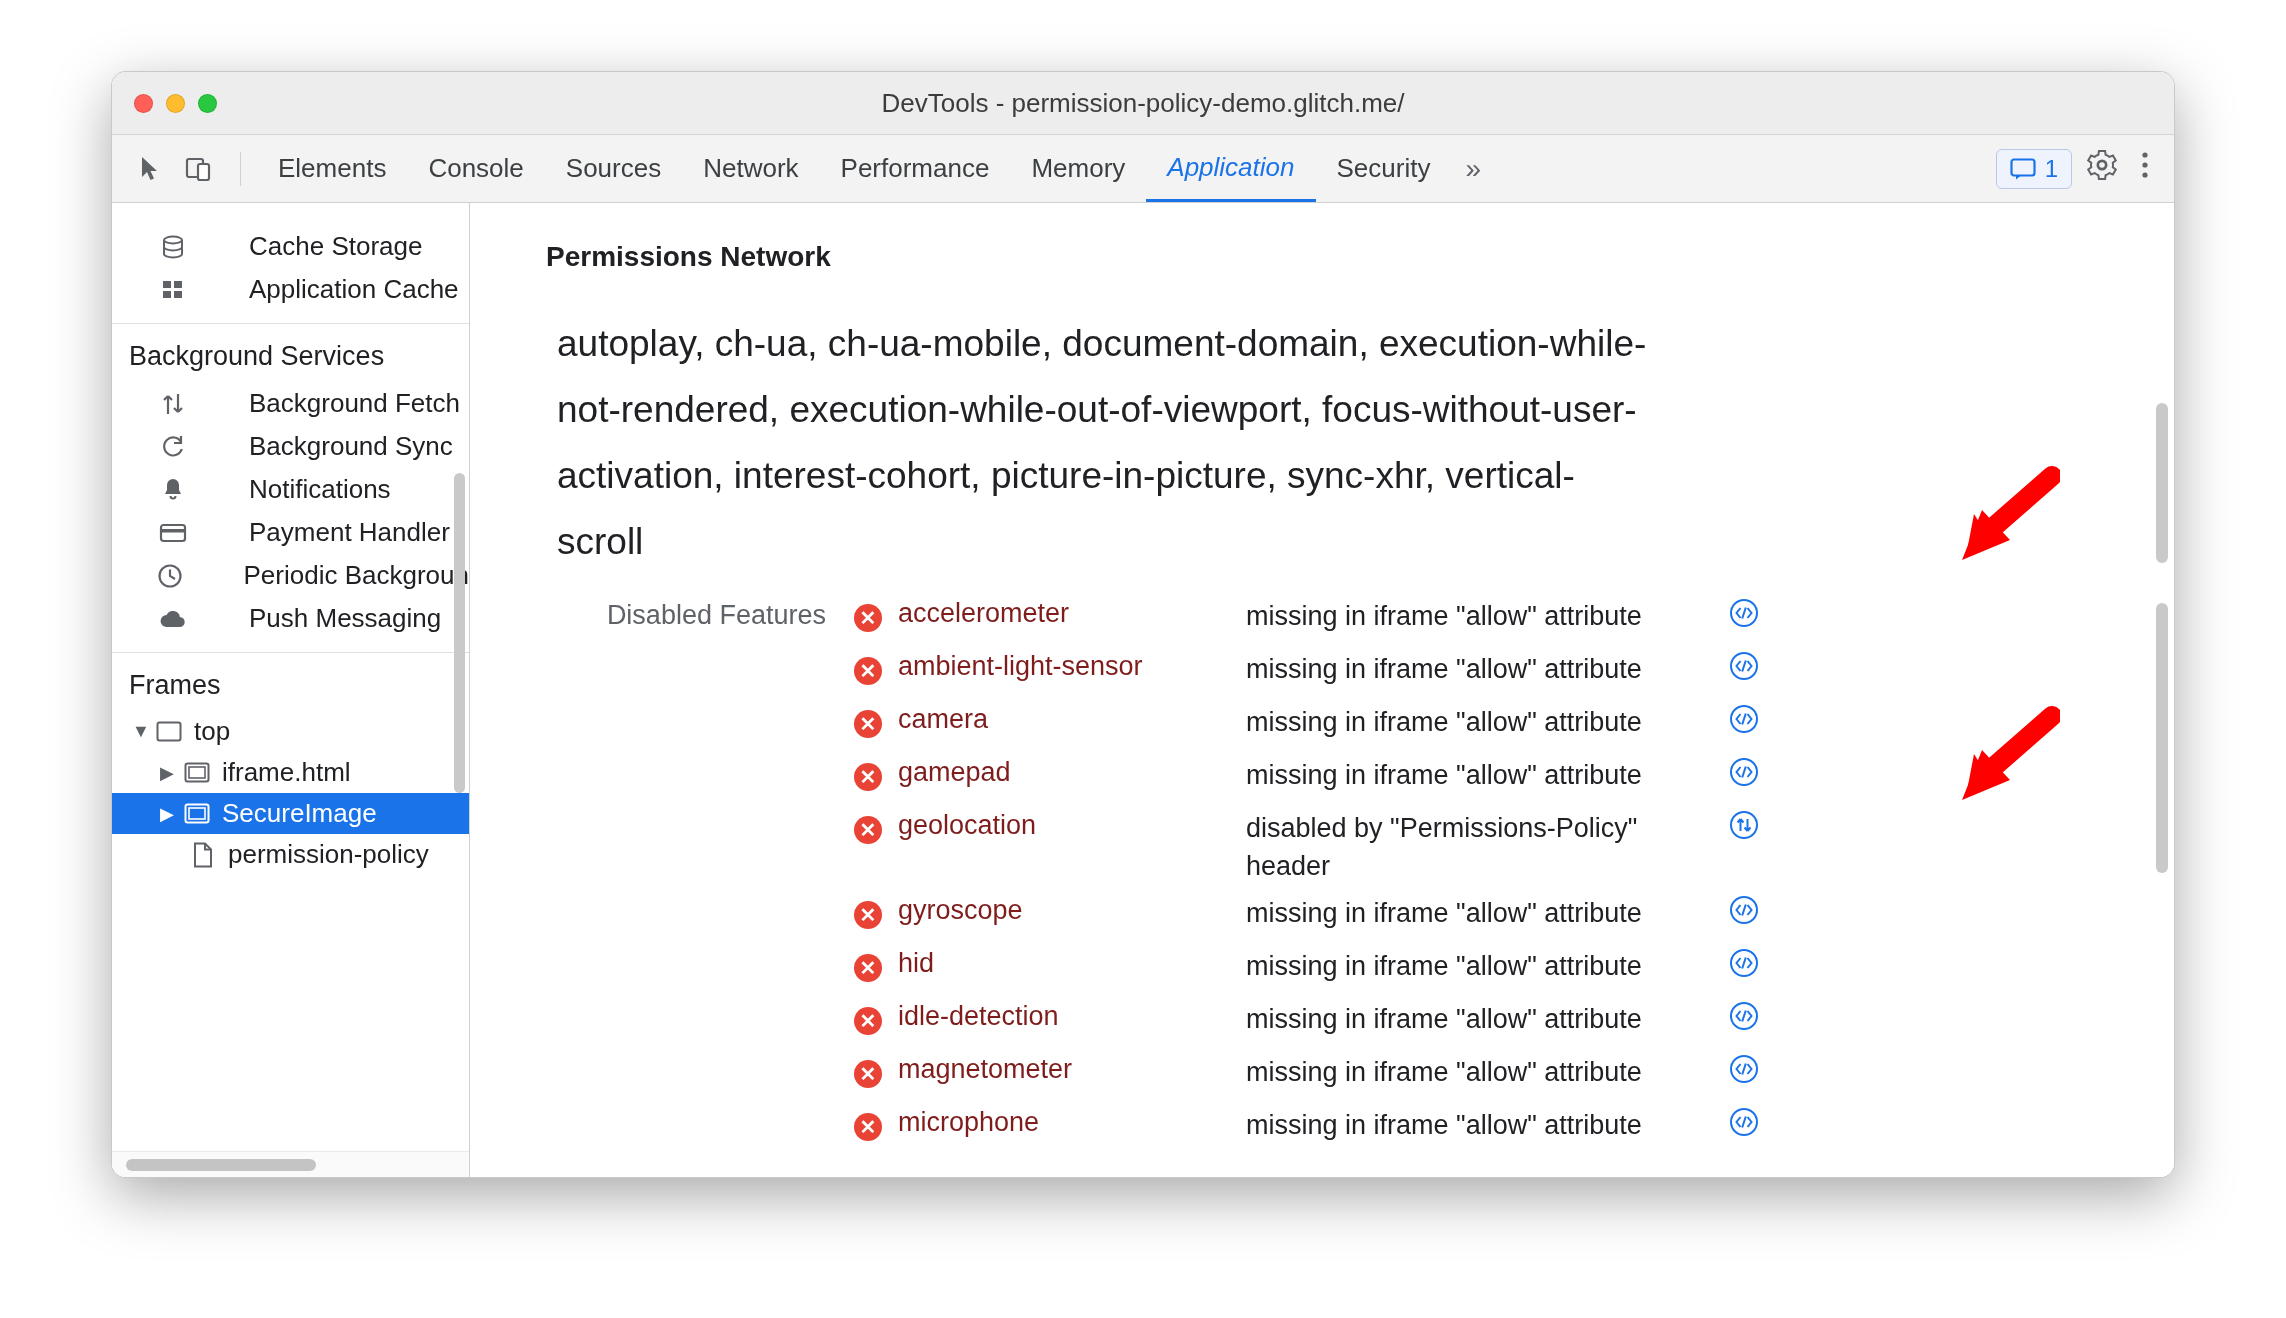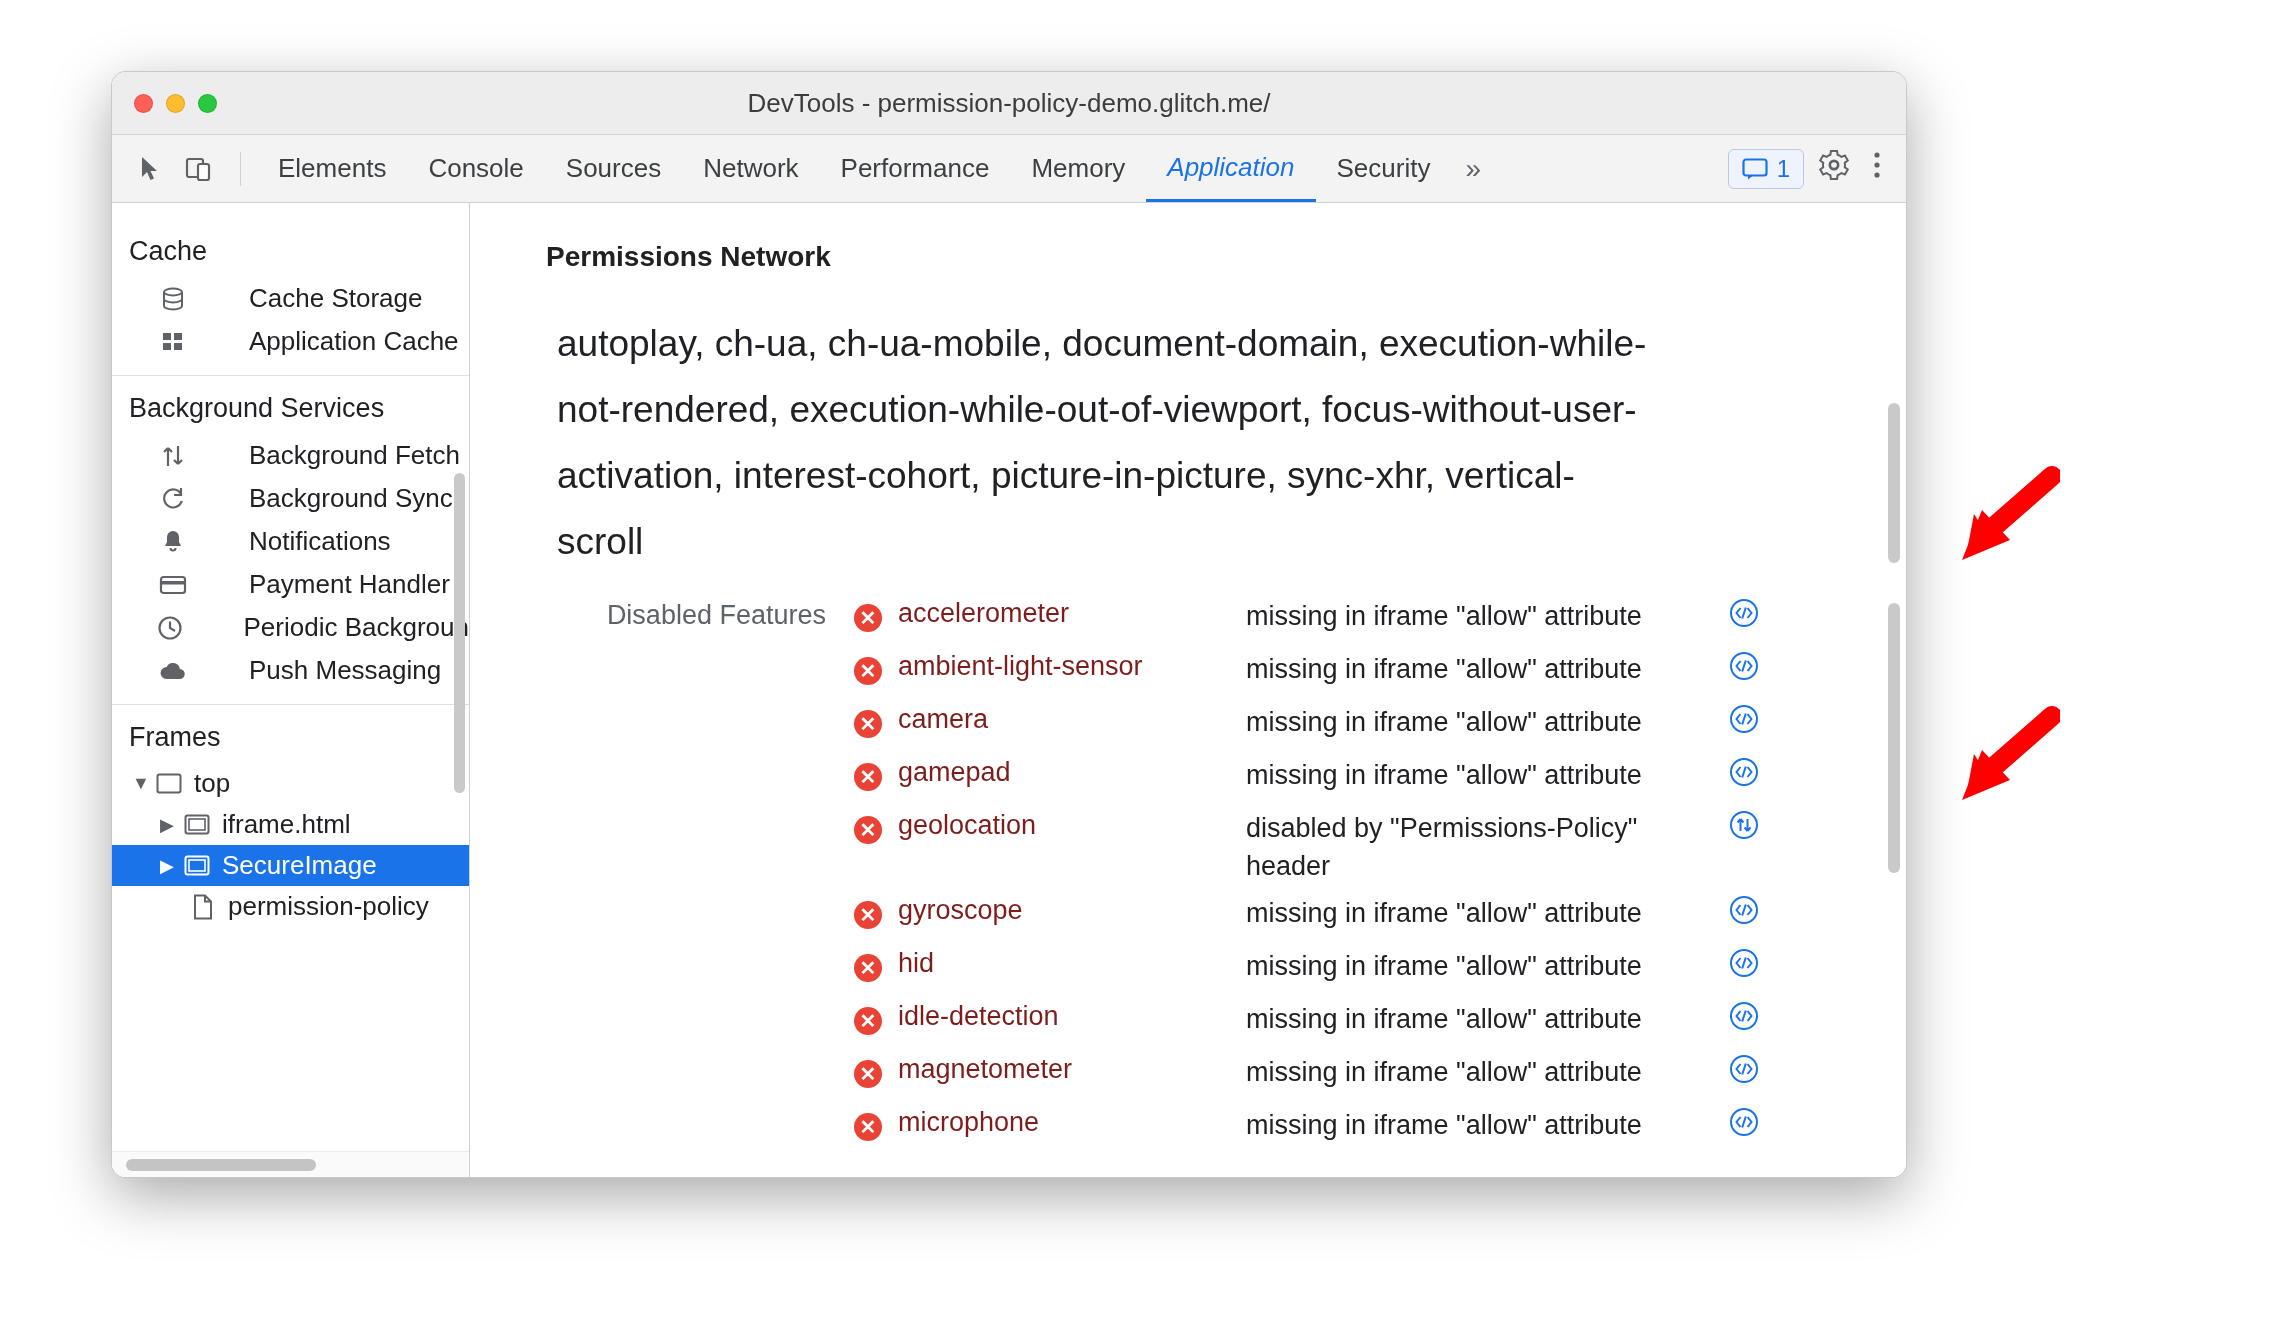--- a/index.html
+++ b/index.html
@@ -17,21 +17,21 @@
     width: 2286px;
     height: 1318px;
     background: #ffffff;
   }
 
   
   .window {
     position: absolute;
     left: 112px;
     top: 72px;
-    width: 1794px;
+    width: 2062px;
     height: 1105px;
     background: #ffffff;
     border-radius: 14px;
     box-shadow: 0 0 0 1px #c9c9c9, 0 18px 60px rgba(0,0,0,0.35);
     overflow: hidden;
   }
 
   .titlebar {
     position: relative;
     height: 62px;
@@ -435,21 +435,20 @@
       </div>
     </div>
 
     <div class="dt-body">
 
       <div class="sidebar">
         <div class="sb-scroll">
           <div class="sb-inner">
             <div class="sb-partial"></div>
 
-            <div class="sb-section">Cache</div>
 
             <div class="sb-item">
               <span class="ico">
                 <svg width="26" height="26" viewBox="0 0 26 26" aria-hidden="true">
                   <ellipse cx="13" cy="6" rx="9" ry="3.4" fill="none" stroke="#5f6368" stroke-width="2"></ellipse>
                   <path d="M4 6v7c0 1.9 4 3.4 9 3.4s9-1.5 9-3.4V6" fill="none" stroke="#5f6368" stroke-width="2"></path>
                   <path d="M4 13v7c0 1.9 4 3.4 9 3.4s9-1.5 9-3.4v-7" fill="none" stroke="#5f6368" stroke-width="2"></path>
                 </svg>
               </span>
               <span>Cache Storage</span>

